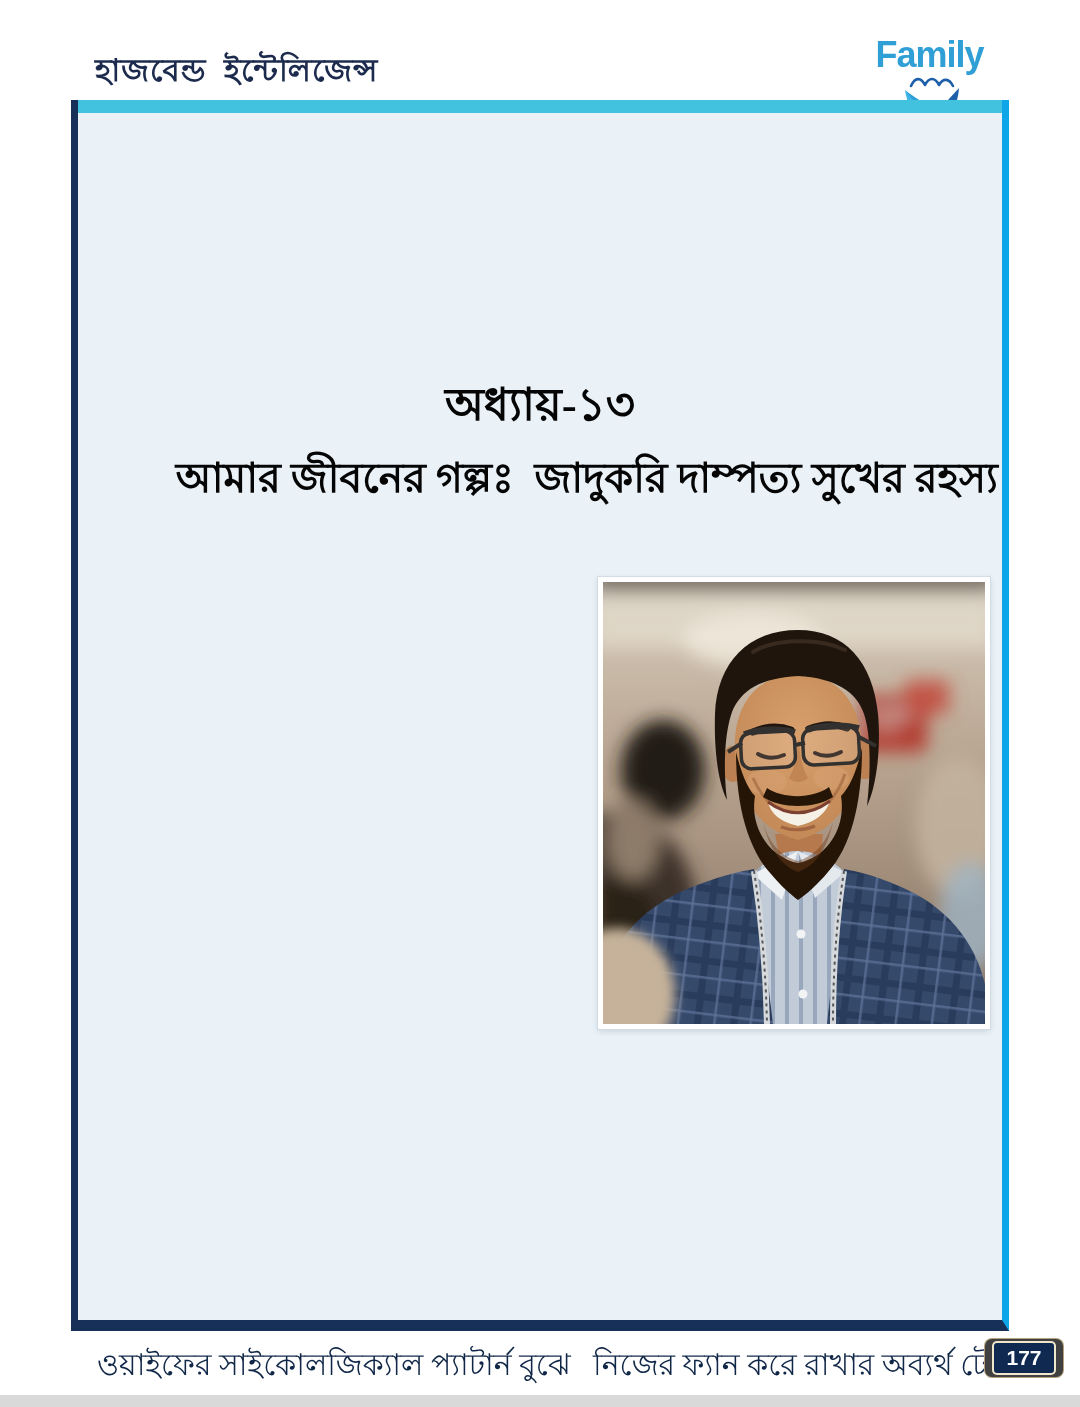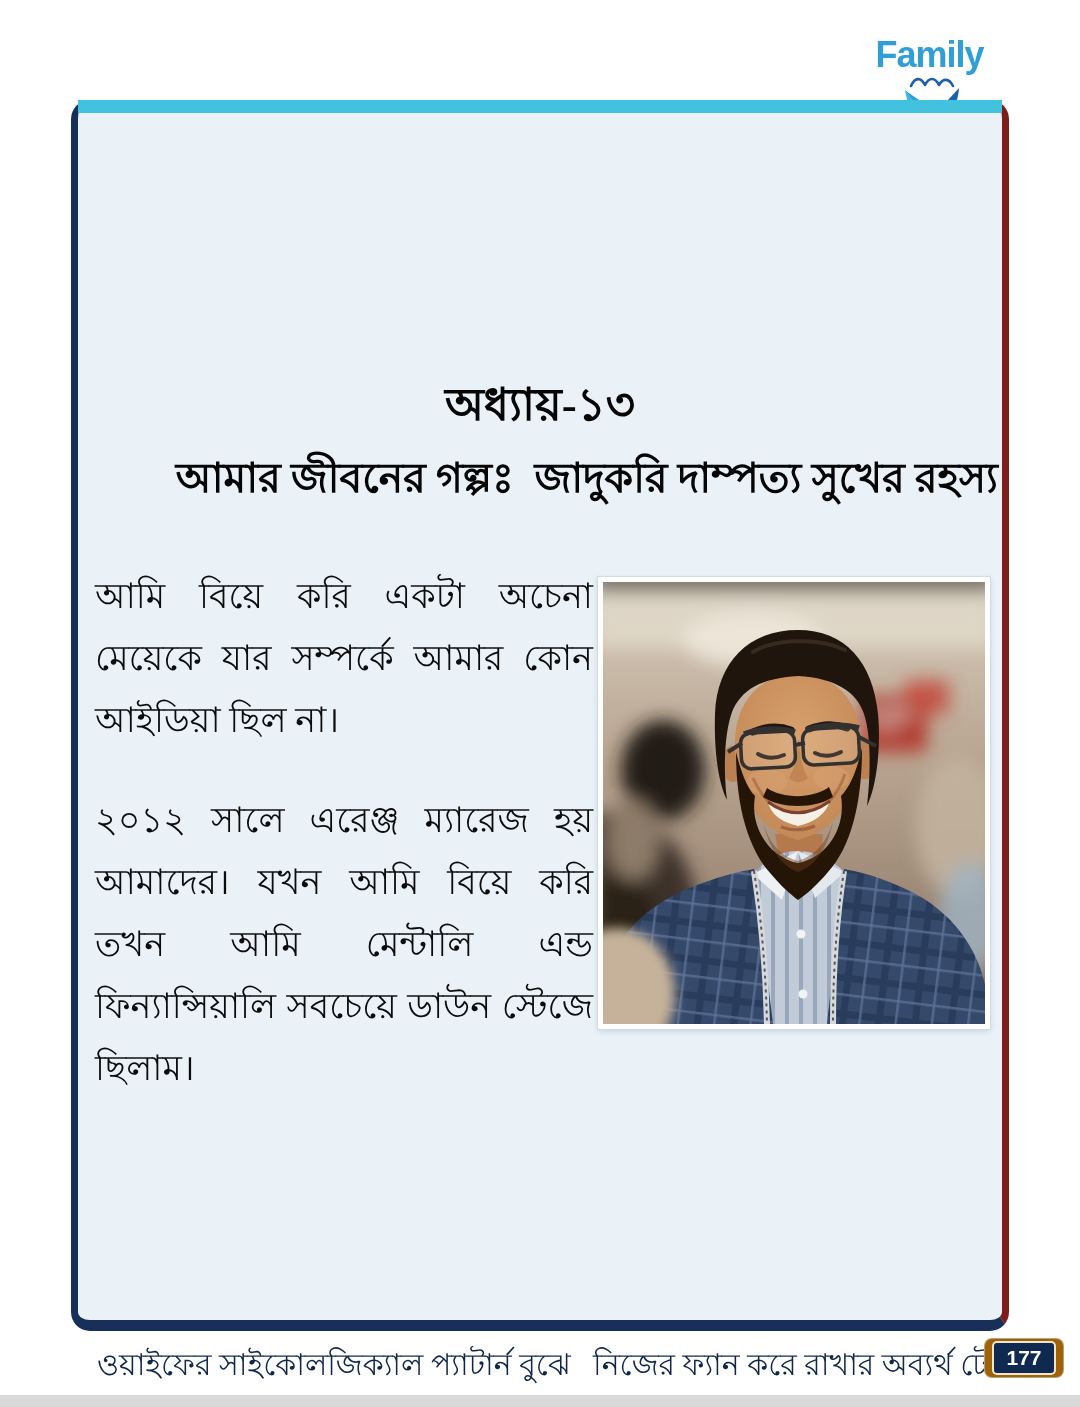--- a/index.html
+++ b/index.html
@@ -22,23 +22,22 @@
     font-family:"Liberation Sans", sans-serif; font-weight:bold;flex-direction:column;
   }
   .logo-family { color:#2f9fd6; font-size:36px; letter-spacing:-1px; }
   .logo-kingdom { color:#b91c1c; font-size:36px; letter-spacing:-1px; }
   .logo-icon { width:78px; height:64px; margin:0 -8px 0 -4px; position:relative; top:-2px; }
 
   
   .content-box {
     position:absolute; left:71px; top:100px; width:924px; height:1220px;
     background:#eaf2f8;
-    border-left:7px solid #16305a; border-right:7px solid #7f1d1d;
+    border-left:7px solid #16305a; border-right:7px solid #0ea5e9;
     border-bottom:11px solid #16305a;
-    border-radius:19px;
   }
   .cyan-bar { position:absolute; left:0; top:0; width:100%; height:13px; background:#43c2e0; }
 
   .chapter-title {
     position:absolute; top:270px; left:0; width:100%;
     text-align:center; font-size:45px; font-weight:bold; color:#050505;
   }
   .chapter-subtitle {
     position:absolute; top:346px; left:70px; width:850px;
     text-align:right; font-size:41px; font-weight:bold; color:#050505;
@@ -59,40 +58,41 @@
   }
   .photo-frame svg { display:block; }
 
   
   .footer-tagline {
     position:absolute; left:97px; top:1341px;
     font-size:30px; color:#102747; white-space:pre-wrap;
   }
   .page-badge {
     position:absolute; left:985px; top:1339px; width:78px; height:38px;
-    background:#a16207; border-radius:7px;
+    background:#404040; border-radius:7px;
     box-shadow:0 0 0 1px #b3a27b;
   }
   .page-badge-inner {
     position:absolute; left:9px; right:9px; top:4px; bottom:4px;
     background:#0f2950; border-radius:3px;
     box-shadow:0 0 0 2px #efe6cd;
     display:flex; align-items:center; justify-content:center;
     color:#ffffff; font-family:"Liberation Sans", sans-serif;
     font-weight:bold; font-size:21px;
   }
   .bottom-strip {
     position:absolute; left:0; bottom:0; width:100%; height:12px; background:#d9d9d9;
   }
 </style>
 </head>
 <body>
 
 <div class="screen">
 
+  <div class="book-title">হাজবেন্ড  ইন্টেলিজেন্স</div>
 
   <div class="logo">
     <span class="logo-family">Family</span>
     <svg class="logo-icon" viewBox="0 0 78 64" aria-hidden="true">
 
       <path d="M18,12 C22,3 28,3 32,11 M32,11 C36,3 42,3 46,11 M46,11 C50,4 56,4 60,12" fill="none" stroke="#1d5fa8" stroke-width="2.6" stroke-linecap="round"></path>
 
       <path d="M12,16 L36,38 L28,44 C20,40 14,30 12,16 Z" fill="#3fb6e8"></path>
       <path d="M12,16 C22,24 32,30 40,32 L34,44 Z" fill="#2f9fd6"></path>
 
@@ -107,22 +107,20 @@
     </svg>
     <span class="logo-kingdom">Kingdom</span>
   </div>
 
   <div class="content-box">
     <div class="cyan-bar"></div>
 
     <div class="chapter-title">অধ্যায়-১৩</div>
     <div class="chapter-subtitle">আমার জীবনের গল্পঃ  জাদুকরি দাম্পত্য সুখের রহস্য</div>
 
-    <p class="para p1">আমি বিয়ে করি একটা অচেনা মেয়েকে যার সম্পর্কে আমার কোন আইডিয়া ছিল না।</p>
-    <p class="para p2">২০১২ সালে এরেঞ্জ ম্যারেজ হয় আমাদের। যখন আমি বিয়ে করি তখন আমি মেন্টালি এন্ড ফিন্যান্সিয়ালি সবচেয়ে ডাউন স্টেজে ছিলাম।</p>
 
     <div class="photo-frame" role="img" aria-label="Smiling man with glasses and full beard wearing a dark blue plaid jacket over a striped shirt">
       <svg width="382" height="442" viewBox="0 0 382 442">
         <defs>
           <linearGradient id="bgGrad" x1="0" y1="0" x2="0" y2="1">
             <stop offset="0" stop-color="#d8ccbc"></stop>
             <stop offset="0.45" stop-color="#b4a08c"></stop>
             <stop offset="1" stop-color="#84705f"></stop>
           </linearGradient>
           <radialGradient id="faceGrad" cx="0.5" cy="0.38" r="0.8">

